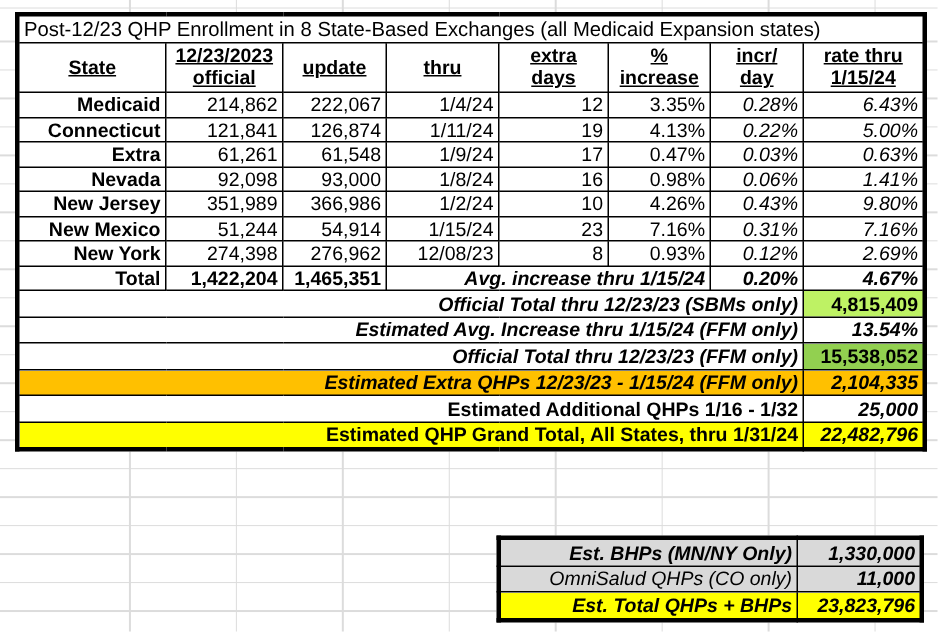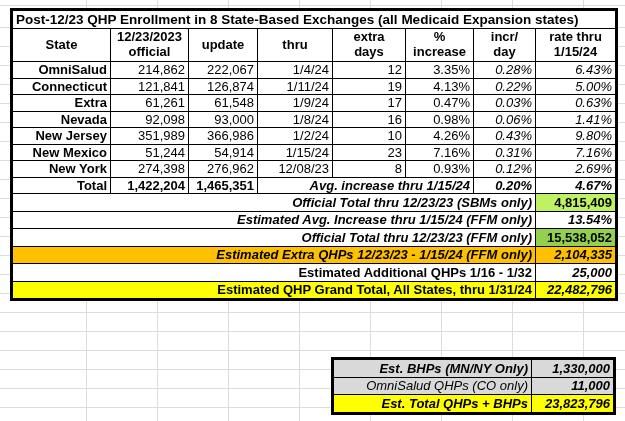--- a/index.html
+++ b/index.html
@@ -10,23 +10,23 @@
     background-image:
       repeating-linear-gradient(to right, transparent 0px, transparent 70px, #dcdcdc 70px, #dcdcdc 71px),
       repeating-linear-gradient(to bottom, transparent 0px, transparent 18px, #dcdcdc 18px, #dcdcdc 19px);
     background-position:16px 9px;
   }
   table{border-collapse:collapse;table-layout:fixed;background:#fff;}
   #main-table{position:absolute;left:10px;top:8px;border:3px solid #000;}
   #footer-table{position:absolute;left:331px;top:357px;border:3px solid #000;}
   td{border:1.5px solid #000;padding:0 3px;font-size:13px;color:#000;
      overflow:hidden;white-space:nowrap;}
-  .title-cell{font-weight:bold;font-size:13.5px;text-align:left;height:17px;padding-left:3px;}
+  .title-cell{font-weight:normal;font-size:13.5px;text-align:left;height:17px;padding-left:3px;}
   .hdr{font-weight:bold;text-align:center;vertical-align:middle;height:32px;
-       white-space:pre-line;line-height:1.12;padding:0 1px;}
+       white-space:pre-line;line-height:1.12;padding:0 1px;text-decoration:underline;}
   .data-row td{height:15.5px;}
   .sum-row td{height:16.5px;}
   .foot-row td{height:16.5px;}
   .r{text-align:right;}
   .c{text-align:right;}
   .b{font-weight:bold;}
   .i{font-style:italic;}
   .bg-blue{background:#bef264;}
   .bg-orange{background:#FFC000;}
   .bg-green{background:#92D050;}
@@ -61,21 +61,21 @@
 days</td>
     <td class="hdr">%
 increase</td>
     <td class="hdr">incr/
 day</td>
     <td class="hdr">rate thru
 1/15/24</td>
   </tr>
 
   <tr class="data-row">
-    <td class="r b">OmniSalud</td>
+    <td class="r b">Medicaid</td>
     <td class="r">214,862</td>
     <td class="r">222,067</td>
     <td class="r">1/4/24</td>
     <td class="r">12</td>
     <td class="r">3.35%</td>
     <td class="r i">0.28%</td>
     <td class="r i">6.43%</td>
   </tr>
   <tr class="data-row">
     <td class="r b">Connecticut</td>

